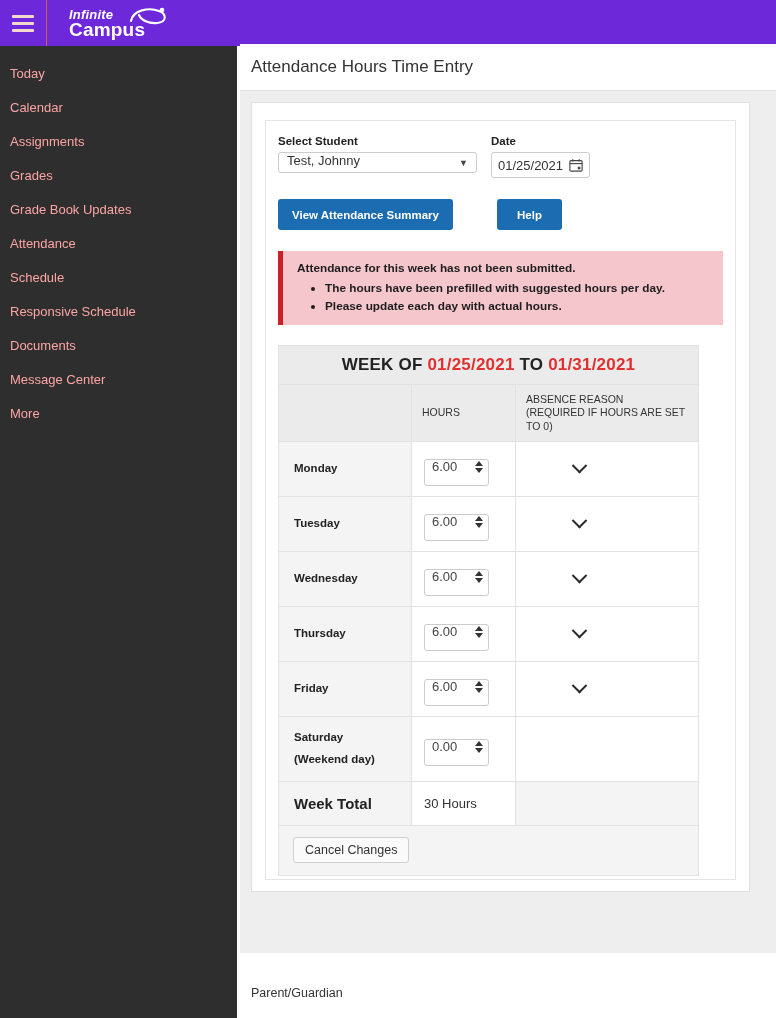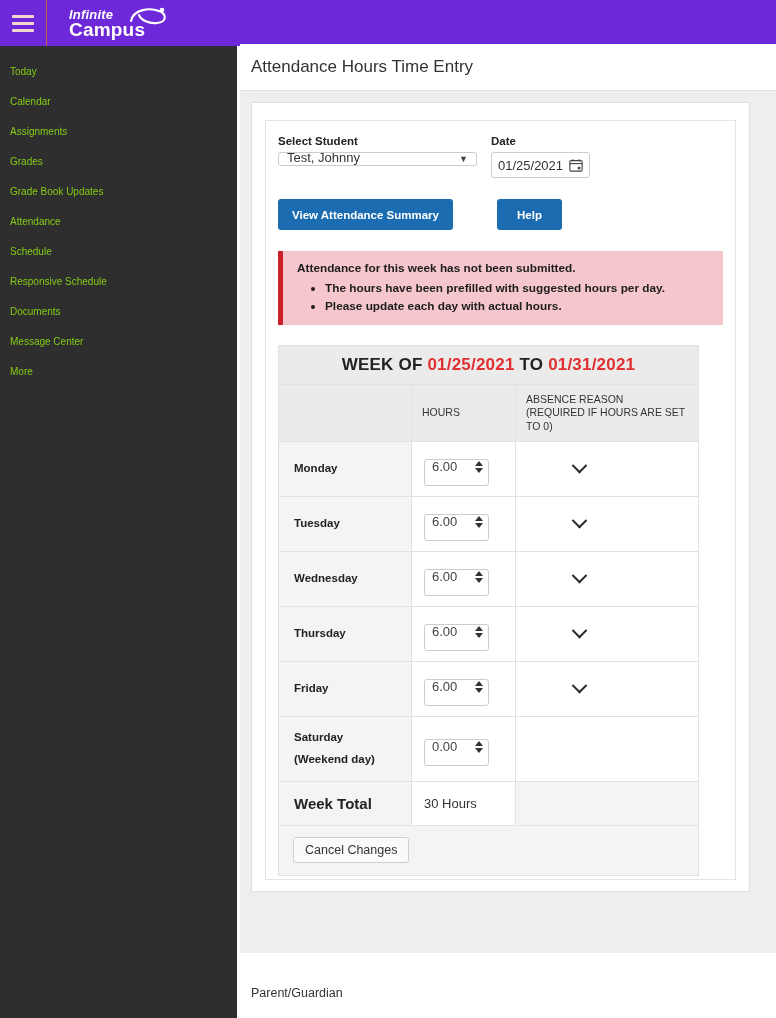--- a/index.html
+++ b/index.html
@@ -51,22 +51,22 @@
   }
 
   
   .sidebar {
     position: absolute; top: 46px; left: 0;
     width: 237px; height: 972px;
     background: #2e2e2e;
     padding-top: 10px;
   }
   .nav-item {
-    color: #84cc16;
-    font-size: 10px;
+    color: #fca5a5;
+    font-size: 13px;
     padding: 9.5px 0 9.5px 10px;
     cursor: pointer;
     white-space: nowrap;
   }
 
   .side-gap {
     position: absolute; top: 46px; left: 237px;
     width: 3px; height: 972px; background: #ffffff;
   }
 
@@ -103,24 +103,24 @@
     height: 760px;
   }
 
   
   .form-row { display: flex; align-items: flex-start; gap: 14px; }
   .field-label {
     font-size: 11.5px; font-weight: bold; color: #222;
     margin-bottom: 5px;
   }
   .select-box {
-    width: 199px; height: 14px;
+    width: 199px; height: 21px;
     border: 1px solid #ccc; border-radius: 3px;
     background: #fff;
-    display: flex; align-items: flex-end;
+    display: flex; align-items: flex-start;
     padding: 0 8px;
     font-size: 13px; color: #333;
     position: relative; cursor: pointer;
   }
   .select-caret {
     position: absolute; right: 8px; top: 50%;
     transform: translateY(-50%);
     font-size: 9px; color: #444;
   }
   .date-box {

